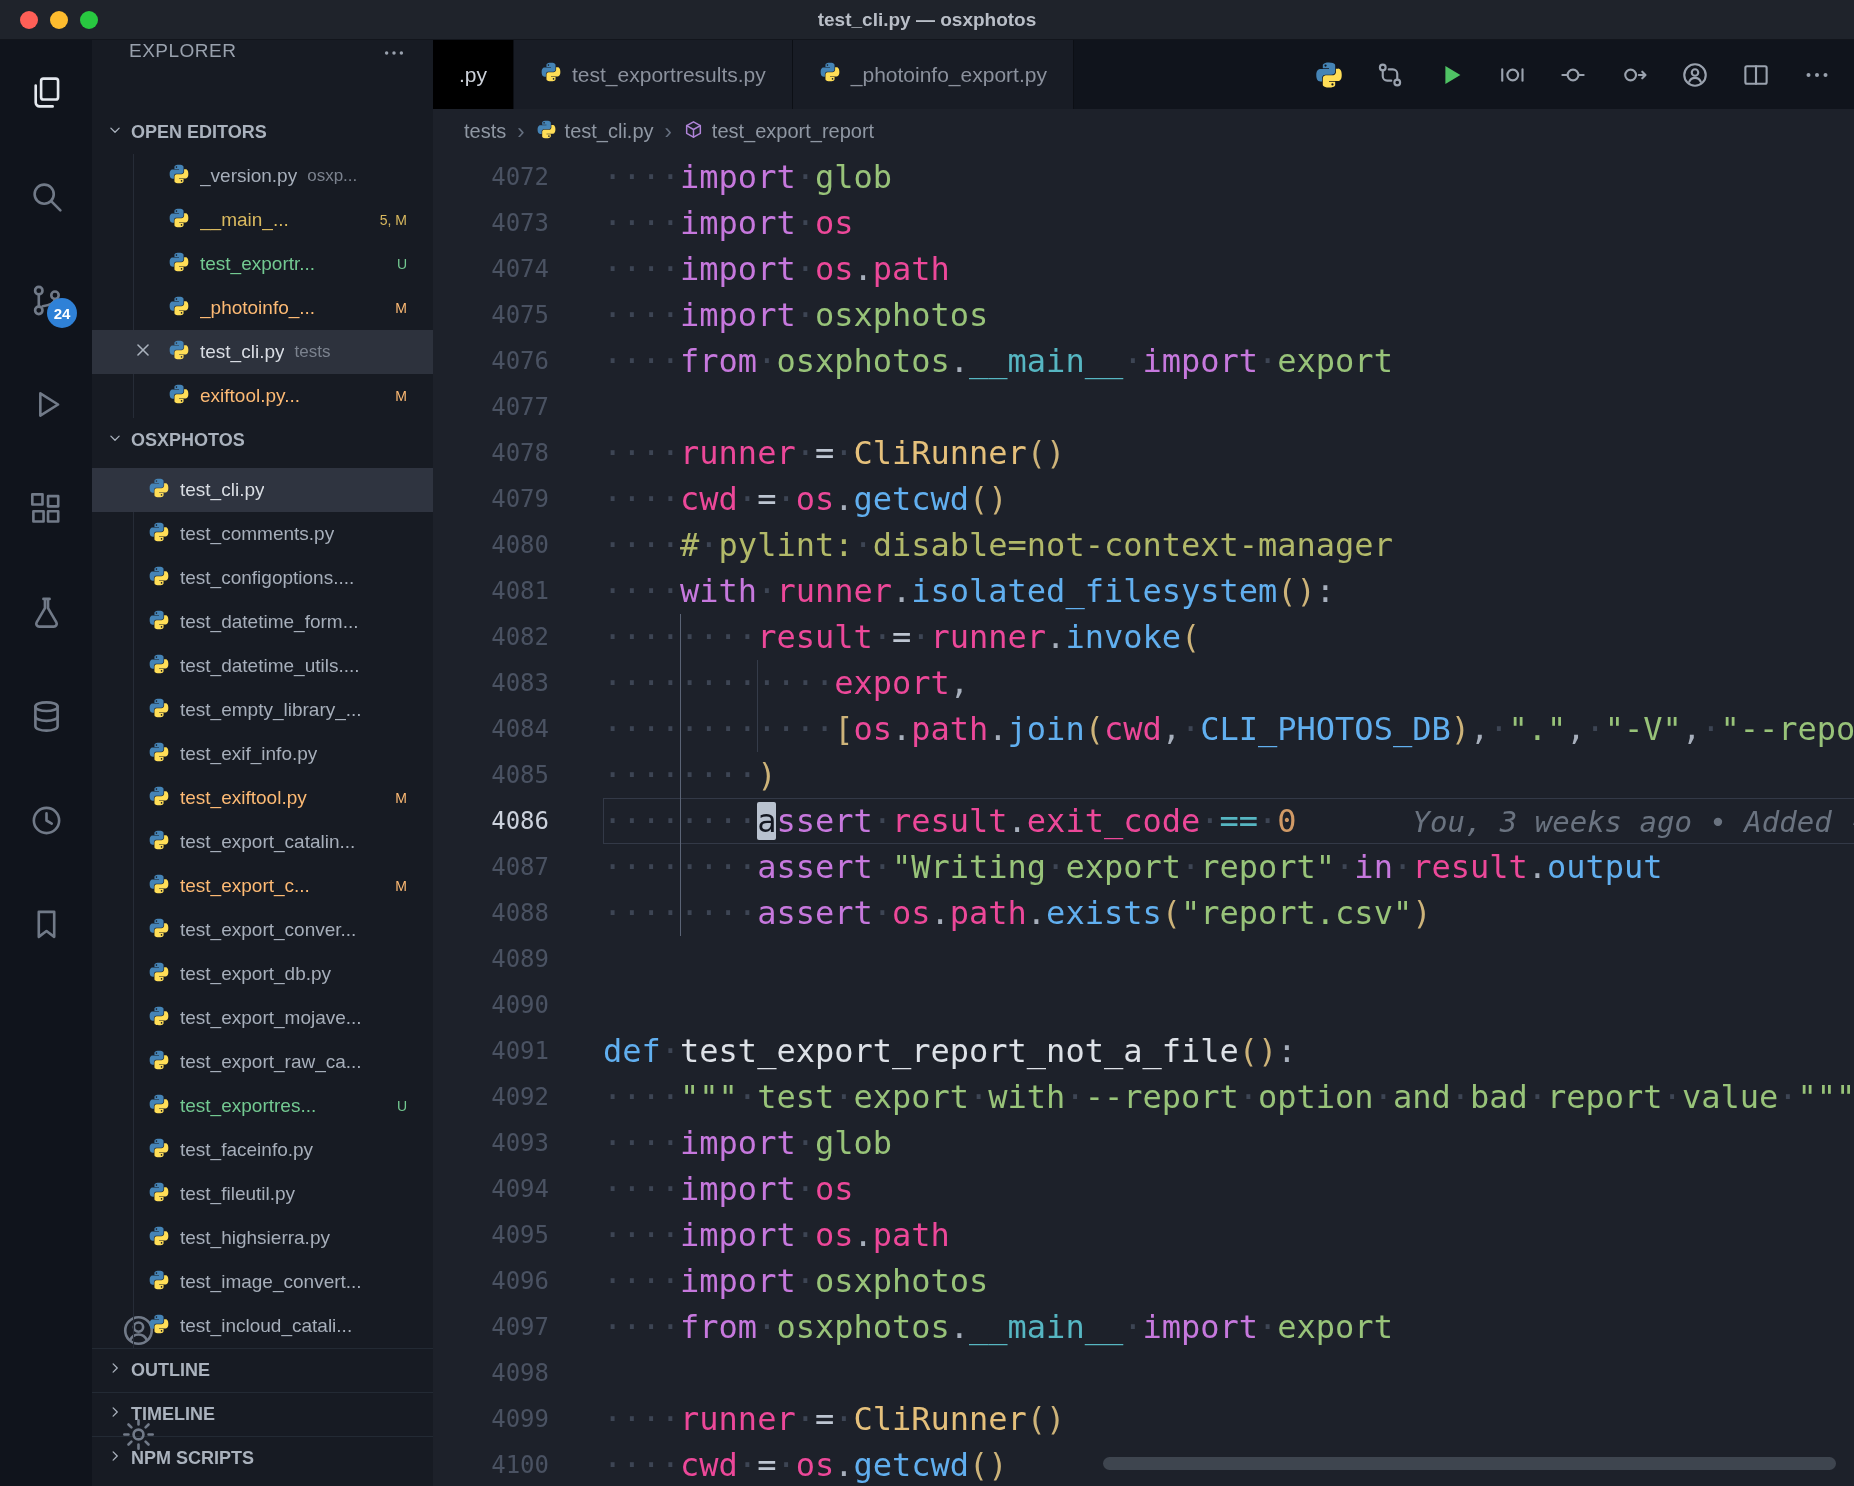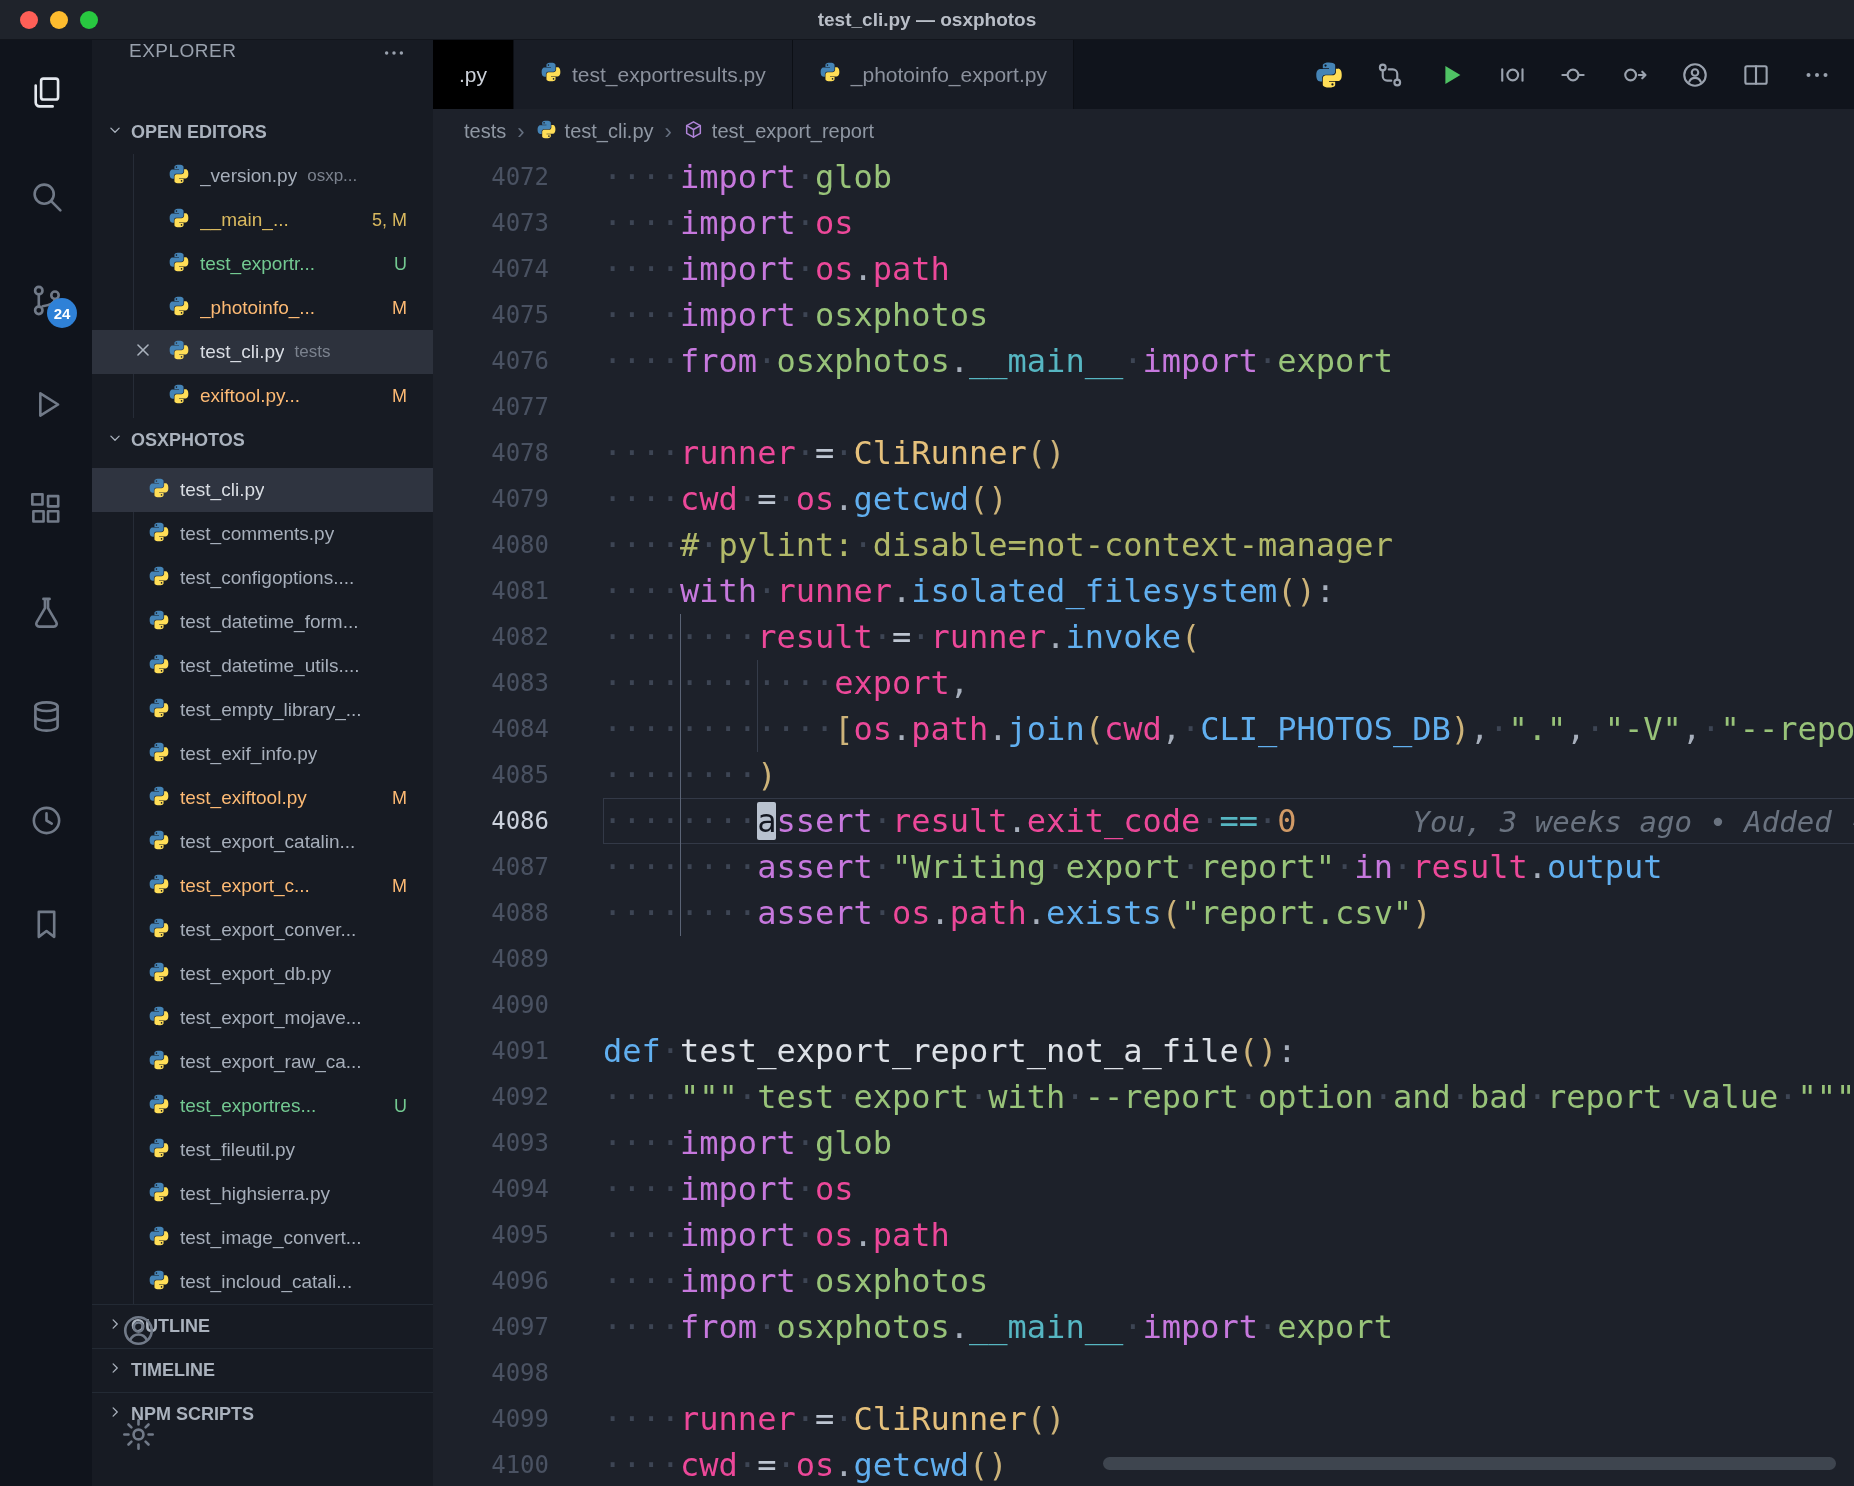--- a/index.html
+++ b/index.html
@@ -42,21 +42,21 @@
     white-space:nowrap; }
   .row .pyico { width:22px; height:22px; flex:none; margin-right:10px; }
   .oe { padding-left:40px; }
   .oe .slot { width:36px; flex:none; display:flex; align-items:center; color:#aab2bd; }
   .oe .slot svg { width:22px; height:22px; }
   .oe.active { background:#2d323d; color:#d8dce3; }
   .tree-item { padding-left:56px; }
   .tree-item.selected { background:#2f3440; color:#d9dde3; }
   .label { overflow:hidden; text-overflow:ellipsis; }
   .desc { color:#7b828e; font-size:17px; margin-left:10px; }
-  .decor { margin-left:auto; margin-right:26px; font-size:18px; flex:none;text-align:right; }
+  .decor { margin-left:auto; margin-right:26px; font-size:14px; flex:none;text-align:right; }
   .st-modified { color:#fdba74; } .st-untracked { color:#73c991; } .st-warning { color:#d9b95f; }
   .tree-gap { height:6px; }
   .collapsed-head { height:44px; border-top:1px solid #232a34; display:flex; align-items:center;
     padding-left:14px; gap:7px; font-weight:700; font-size:18px; color:#aab2bd; cursor:pointer; }
   .collapsed-head svg { width:18px; height:18px; }
 
   
   .editor-area { flex:1; min-width:0; display:flex; flex-direction:column; position:relative; background:#1d212a; }
   .tabbar { height:69px; background:#10141c; display:flex; align-items:stretch; flex:none; }
   .tab { display:flex; align-items:center; gap:10px; padding:0 26px; background:#181c25;
@@ -376,20 +376,27 @@
             </svg></span>
           <span class="label">test_export_raw_ca...</span>
         </div>
         <div class="row tree-item">
           <span><svg class="pyico" viewBox="0 0 32 32">
               <path fill="#4584b6" d="M15.9 2.6c-6.9 0-6.5 3-6.5 3v3.1h6.6v.9H6.8s-4.4-.5-4.4 6.5 3.9 6.7 3.9 6.7h2.3v-3.2s-.1-3.9 3.8-3.9h6.5s3.7.1 3.7-3.6V5.9s.6-3.3-6.7-3.3zm-3.6 2.1a1.2 1.2 0 1 1 0 2.4 1.2 1.2 0 0 1 0-2.4z"></path>
               <path fill="#ffde57" d="M16.1 29.4c6.9 0 6.5-3 6.5-3v-3.1H16v-.9h9.2s4.4.5 4.4-6.5-3.9-6.7-3.9-6.7h-2.3v3.2s.1 3.9-3.8 3.9h-6.5s-3.7-.1-3.7 3.6v6.2s-.6 3.3 6.7 3.3zm3.6-2.1a1.2 1.2 0 1 1 0-2.4 1.2 1.2 0 0 1 0 2.4z"></path>
             </svg></span>
           <span class="label st-untracked">test_exportres...</span>
           <span class="decor st-untracked">U</span>
+        </div>
+        <div class="row tree-item">
+          <span><svg class="pyico" viewBox="0 0 32 32">
+              <path fill="#4584b6" d="M15.9 2.6c-6.9 0-6.5 3-6.5 3v3.1h6.6v.9H6.8s-4.4-.5-4.4 6.5 3.9 6.7 3.9 6.7h2.3v-3.2s-.1-3.9 3.8-3.9h6.5s3.7.1 3.7-3.6V5.9s.6-3.3-6.7-3.3zm-3.6 2.1a1.2 1.2 0 1 1 0 2.4 1.2 1.2 0 0 1 0-2.4z"></path>
+              <path fill="#ffde57" d="M16.1 29.4c6.9 0 6.5-3 6.5-3v-3.1H16v-.9h9.2s4.4.5 4.4-6.5-3.9-6.7-3.9-6.7h-2.3v3.2s.1 3.9-3.8 3.9h-6.5s-3.7-.1-3.7 3.6v6.2s-.6 3.3 6.7 3.3zm3.6-2.1a1.2 1.2 0 1 1 0-2.4 1.2 1.2 0 0 1 0 2.4z"></path>
+            </svg></span>
+          <span class="label">test_faceinfo.py</span>
         </div>
         <div class="row tree-item">
           <span><svg class="pyico" viewBox="0 0 32 32">
               <path fill="#4584b6" d="M15.9 2.6c-6.9 0-6.5 3-6.5 3v3.1h6.6v.9H6.8s-4.4-.5-4.4 6.5 3.9 6.7 3.9 6.7h2.3v-3.2s-.1-3.9 3.8-3.9h6.5s3.7.1 3.7-3.6V5.9s.6-3.3-6.7-3.3zm-3.6 2.1a1.2 1.2 0 1 1 0 2.4 1.2 1.2 0 0 1 0-2.4z"></path>
               <path fill="#ffde57" d="M16.1 29.4c6.9 0 6.5-3 6.5-3v-3.1H16v-.9h9.2s4.4.5 4.4-6.5-3.9-6.7-3.9-6.7h-2.3v3.2s.1 3.9-3.8 3.9h-6.5s-3.7-.1-3.7 3.6v6.2s-.6 3.3 6.7 3.3zm3.6-2.1a1.2 1.2 0 1 1 0-2.4 1.2 1.2 0 0 1 0 2.4z"></path>
             </svg></span>
           <span class="label">test_fileutil.py</span>
         </div>
         <div class="row tree-item">
           <span><svg class="pyico" viewBox="0 0 32 32">

